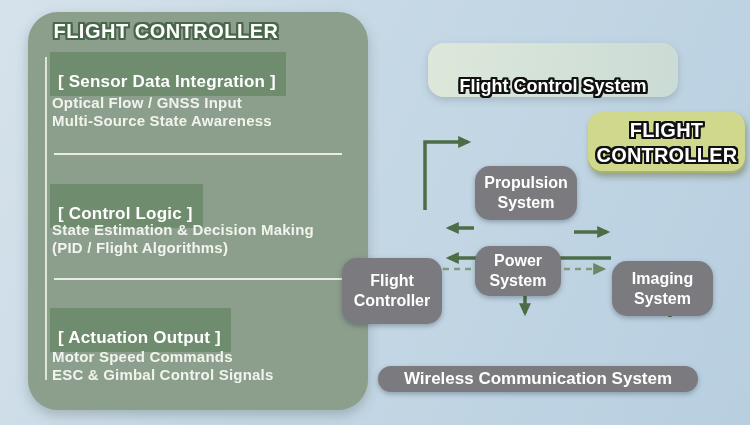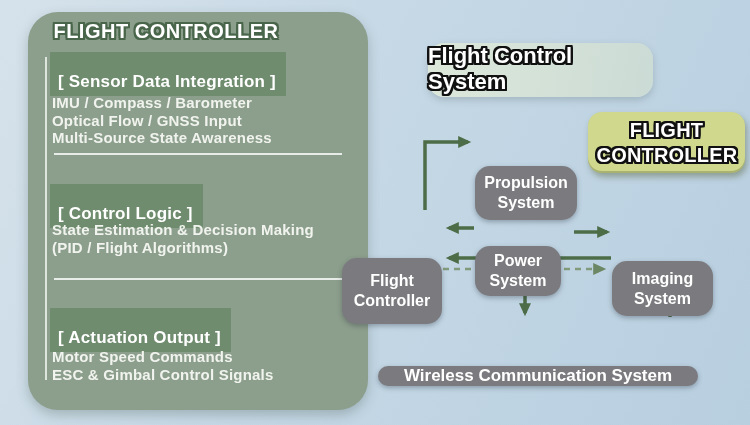--- a/index.html
+++ b/index.html
@@ -56,25 +56,25 @@
     border-radius: 15px;
     color: #ffffff;
     font-weight: bold; font-size: 16px; line-height: 1.22;
     display: flex; align-items: center; justify-content: center;
     text-align: center;
     box-shadow: 0 2px 5px rgba(40, 50, 60, 0.35);
     z-index: 3;
     margin-top: 48px;
   }
   .badge-system {
-    left: 428px; top: 43px; width: 225px; height: 54px;
+    left: 428px; top: 43px; width: 250px; height: 54px;
     background: linear-gradient(100deg, #dde8da 0%, #cbdbd5 100%);
     border-radius: 16px;
-    display: flex; align-items: flex-start; justify-content: center;
-    font-size: 22px; font-weight: bold; color: #ffffff;
+    display: flex; align-items: flex-end; justify-content: center;
+    font-size: 18px; font-weight: bold; color: #ffffff;
     box-shadow: 0 3px 7px rgba(70, 90, 90, 0.25);
     z-index: 3;
   }
   .badge-highlight {
     left: 588px; top: 112px; width: 157px; height: 61px;
     background: #cfd88d;
     border-radius: 14px;
     display: flex; align-items: center; justify-content: center;
     text-align: center;
     font-size: 20px; font-weight: 900; line-height: 1.25; letter-spacing: 0.2px;
@@ -87,37 +87,36 @@
       -2px -2px 0 #111, 2px -2px 0 #111, -2px 2px 0 #111, 2px 2px 0 #111,
       -2px 0 0 #111, 2px 0 0 #111, 0 -2px 0 #111, 0 2px 0 #111,
       -1px -2px 0 #111, 1px -2px 0 #111, -1px 2px 0 #111, 1px 2px 0 #111,
       -2px -1px 0 #111, 2px -1px 0 #111, -2px 1px 0 #111, 2px 1px 0 #111;
   }
   .node-propulsion { left: 475px; top: 118px; width: 102px; height: 54px; }
   .node-power      { left: 475px; top: 198px; width: 86px;  height: 50px; }
   .node-fc         { left: 342px; top: 210px; width: 100px; height: 66px; }
   .node-imaging    { left: 612px; top: 213px; width: 101px; height: 55px; }
   .node-wireless   {
-    left: 378px; top: 318px; width: 320px; height: 20px;
+    left: 378px; top: 318px; width: 320px; height: 26px;
     border-radius: 17px; font-size: 17px;
   }
   svg.connectors { left: 0; top: 0; z-index: 2; pointer-events: none; }
 </style>
 </head>
 <body>
 
 <div class="abs panel">
   <div class="abs panel-title">FLIGHT CONTROLLER</div>
   <div class="abs accent-line"></div>
 
   <div class="abs" style="left:22px; top:40px;">
     <span class="sec-header">[ Sensor Data Integration ]</span>
   </div>
   <div class="abs sec-body" style="left:24px; top:82px;">
-    <div>IMU / Compass / Barometer</div>
     <div>Optical Flow / GNSS Input</div>
     <div>Multi-Source State Awareness</div>
   </div>
   <div class="abs divider" style="top:141px;"></div>
 
   <div class="abs" style="left:22px; top:172px;">
     <span class="sec-header">[ Control Logic ]</span>
   </div>
   <div class="abs sec-body" style="left:24px; top:209px;">
     <div>State Estimation &amp; Decision Making</div>

